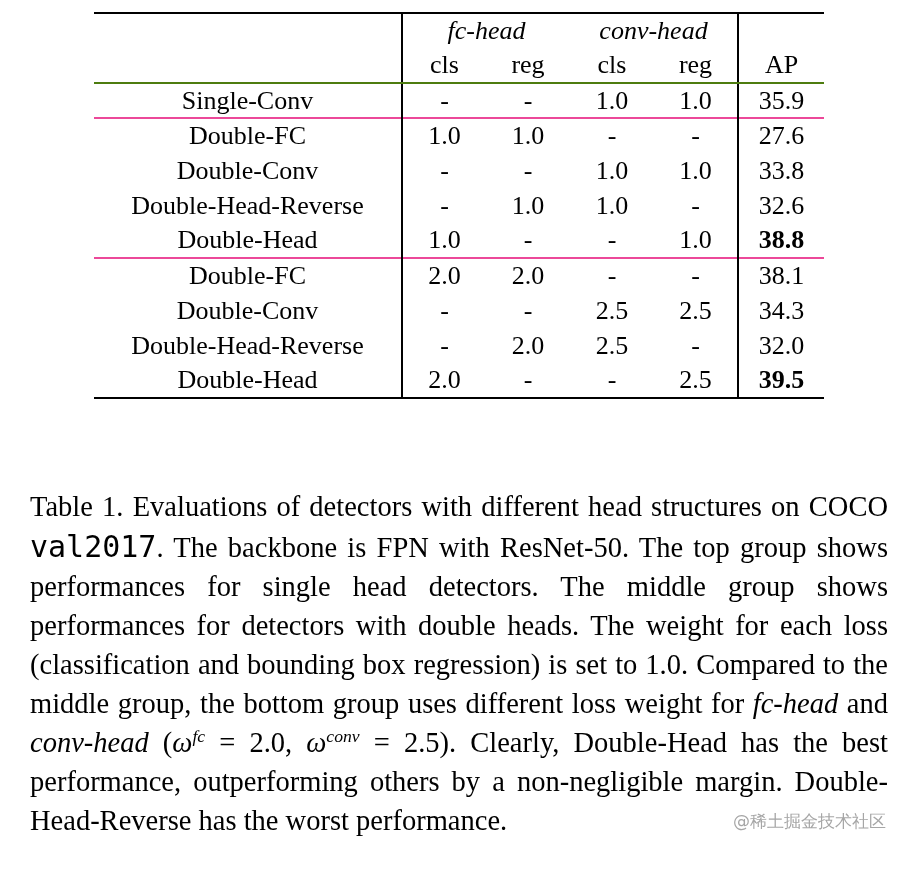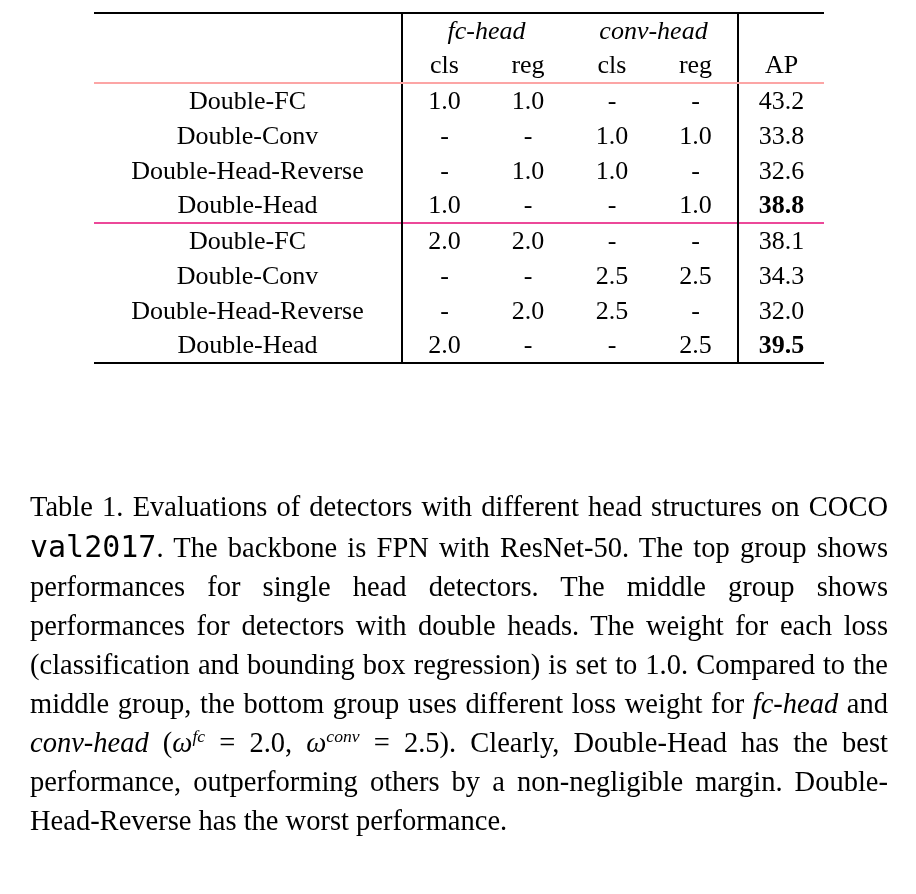--- a/index.html
+++ b/index.html
@@ -20,21 +20,21 @@
     border-top: 2px solid #000;
     border-bottom: 2px solid #000;
   }
   .results th, .results td {
     font-weight: normal; text-align: center;
     height: 35px; padding: 0; line-height: 1;
     white-space: nowrap; overflow: hidden;
   }
   .results .grp { font-style: italic; }
   .results .vl { border-left: 2px solid #000; }
-  .results tr.sub th { border-bottom: 2px solid #fca5a5; }
+  .results tr.sub th { border-bottom: 2px solid #4d7c0f; }
   .results tbody tr.group-start td { border-top: 2px solid #ec4899; }
   .results .bold { font-weight: bold; }
   .col-label { width: 308px; }
   .col-num { width: 84px; }
   .col-ap { width: 86px; }
 
   
   .caption {
     position: absolute; left: 30px; top: 487px; width: 858px;
     font-size: 28.5px; line-height: 1.37;
@@ -75,27 +75,35 @@
       <tr class="sub">
         <th></th>
         <th class="vl">cls</th>
         <th>reg</th>
         <th>cls</th>
         <th>reg</th>
         <th class="vl">AP</th>
       </tr>
     </thead>
     <tbody>
+        <tr>
+          <td>Single-Conv</td>
+          <td class="vl">-</td>
+          <td>-</td>
+          <td>1.0</td>
+          <td>1.0</td>
+          <td class="vl">35.9</td>
+        </tr>
         <tr class="group-start">
           <td>Double-FC</td>
           <td class="vl">1.0</td>
           <td>1.0</td>
           <td>-</td>
           <td>-</td>
-          <td class="vl">43.2</td>
+          <td class="vl">27.6</td>
         </tr>
         <tr>
           <td>Double-Conv</td>
           <td class="vl">-</td>
           <td>-</td>
           <td>1.0</td>
           <td>1.0</td>
           <td class="vl">33.8</td>
         </tr>
         <tr>
@@ -144,15 +152,16 @@
           <td>-</td>
           <td>-</td>
           <td>2.5</td>
           <td class="vl bold">39.5</td>
         </tr>
       </tbody>
   </table>
 
   <div class="caption">
     <span><span>Table 1. Evaluations of detectors with different head structures on COCO </span><span class="mono">val2017</span><span>. The backbone is FPN with ResNet-50. The top group shows performances for single head detectors. The middle group shows performances for detectors with double heads. The weight for each loss (classification and bounding box regression) is set to 1.0. Compared to the middle group, the bottom group uses different loss weight for </span><i>fc-head</i><span> and </span><i>conv-head</i><span> (</span><span class="math">ω<sup>fc</sup></span><span> = 2.0, </span><span class="math">ω<sup>conv</sup></span><span> = 2.5). Clearly, Double-Head has the best performance, outperforming others by a non-negligible margin. Double-Head-Reverse has the worst performance.</span></span>
+    <span class="watermark">@稀土掘金技术社区</span>
   </div>
 
 </div>
 
 </body></html>

